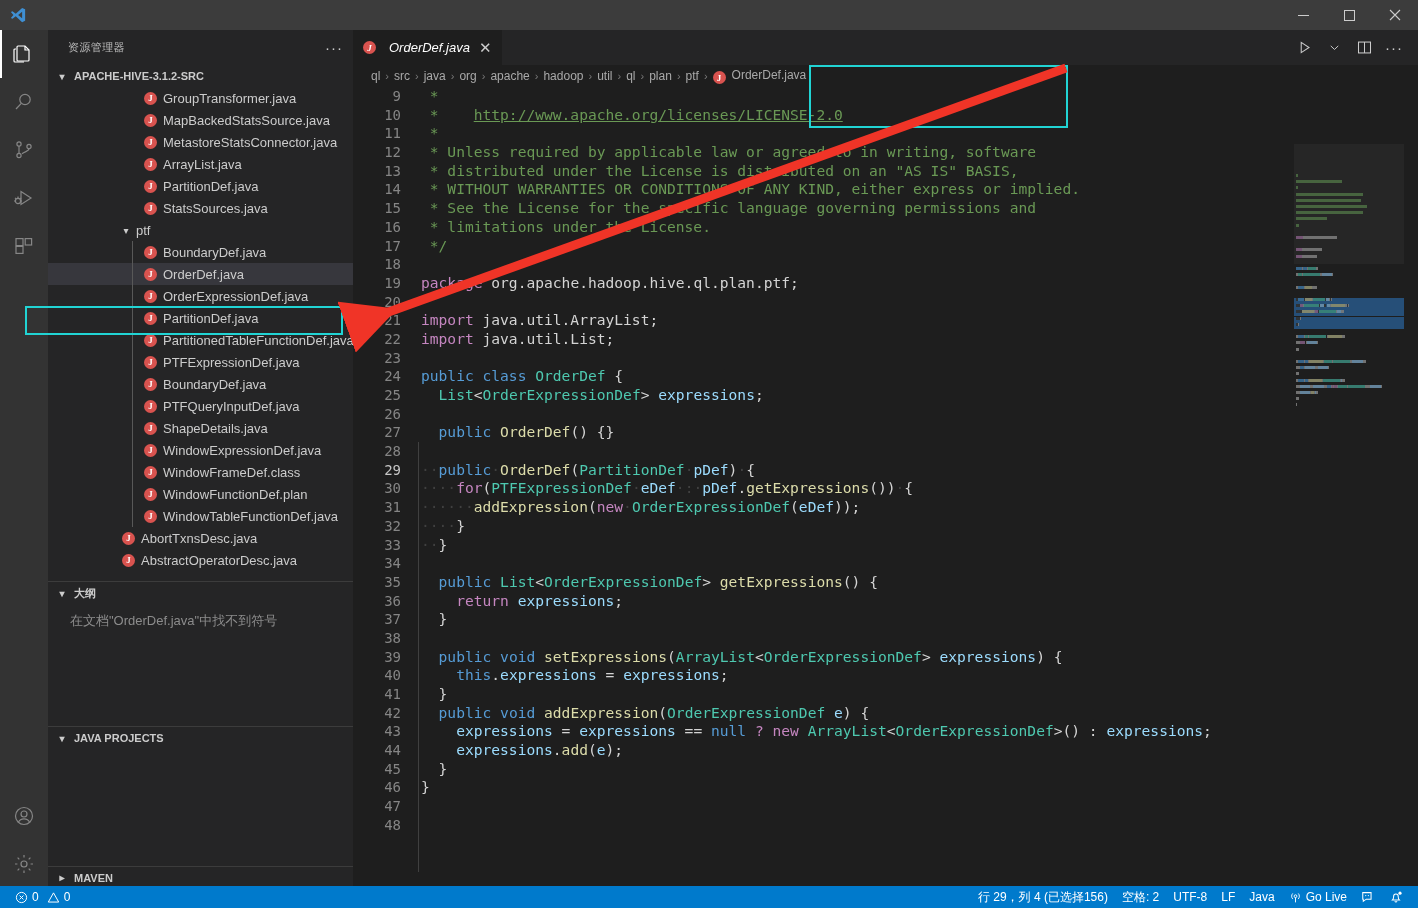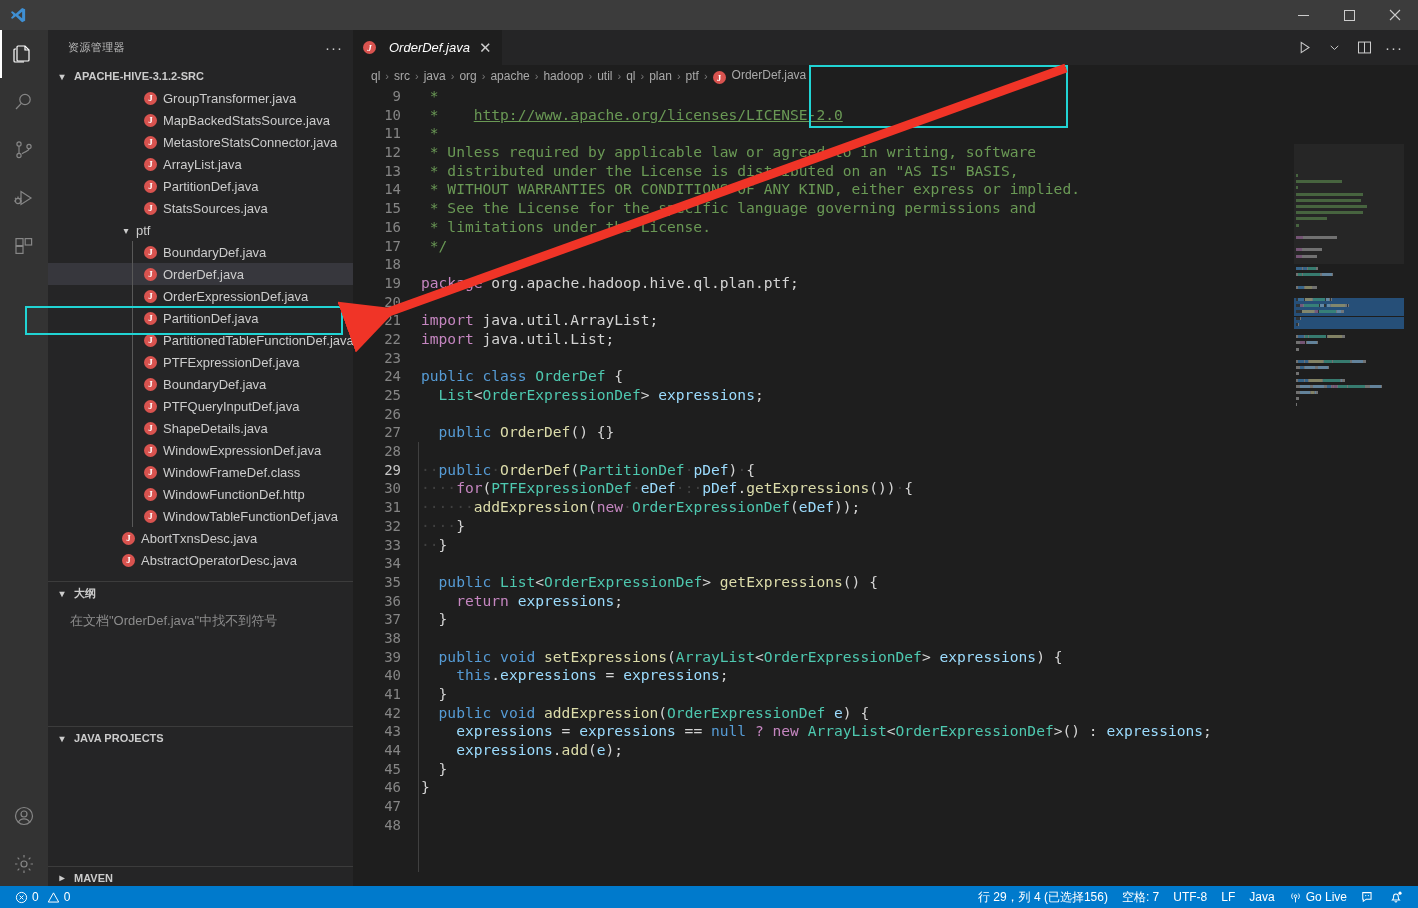--- a/index.html
+++ b/index.html
@@ -354,21 +354,21 @@
         </div>
         <div class="row">
           <span class="indent" style="width: 96px;"></span>
           <span class="jicon">J</span>
           <span>WindowFrameDef.class</span>
           <span style="position: absolute; left: 84px; top: 0px; bottom: 0px; width: 1px; background: rgb(88, 88, 88);"></span>
         </div>
         <div class="row">
           <span class="indent" style="width: 96px;"></span>
           <span class="jicon">J</span>
-          <span>WindowFunctionDef.http</span>
+          <span>WindowFunctionDef.plan</span>
           <span style="position: absolute; left: 84px; top: 0px; bottom: 0px; width: 1px; background: rgb(88, 88, 88);"></span>
         </div>
         <div class="row">
           <span class="indent" style="width: 96px;"></span>
           <span class="jicon">J</span>
           <span>WindowTableFunctionDef.java</span>
           <span style="position: absolute; left: 84px; top: 0px; bottom: 0px; width: 1px; background: rgb(88, 88, 88);"></span>
         </div>
         <div class="row">
           <span class="indent" style="width: 74px;"></span>
@@ -693,21 +693,21 @@
           </svg>
         <span>0</span>
         <svg width="13" height="13" viewBox="0 0 16 16" fill="none" stroke="#ffffff" stroke-width="1.2" style="margin-left:4px">
             <path d="M8 2.3 14.4 13.6H1.6z"></path>
           </svg>
         <span>0</span>
       </div>
     </div>
     <div class="sb-right">
       <div class="sb-cell">行 29，列 4 (已选择156)</div>
-      <div class="sb-cell">空格: 7</div>
+      <div class="sb-cell">空格: 2</div>
       <div class="sb-cell">UTF-8</div>
       <div class="sb-cell">LF</div>
       <div class="sb-cell">Java</div>
       <div class="sb-cell">
         <svg width="13" height="13" viewBox="0 0 16 16" fill="none" stroke="#ffffff" stroke-width="1.15">
             <circle cx="8" cy="6.4" r="1.7"></circle>
             <path d="M4.6 3c-1.8 1.9-1.8 4.9 0 6.8M11.4 3c1.8 1.9 1.8 4.9 0 6.8M8 8.1V14"></path>
           </svg>
         <span>Go Live</span>
       </div>

